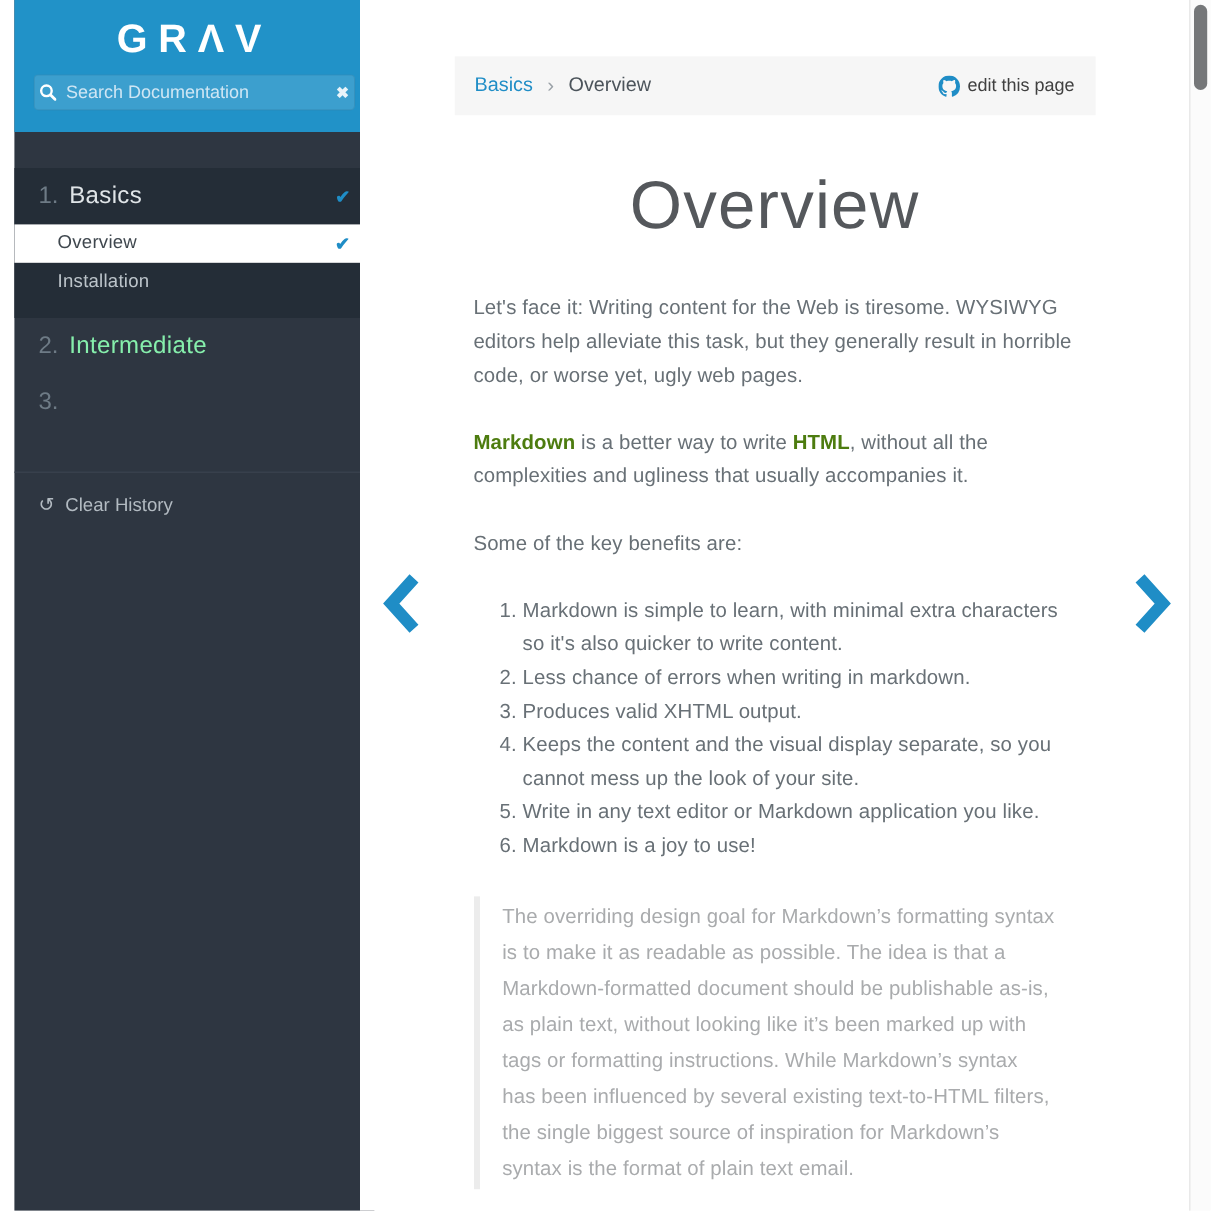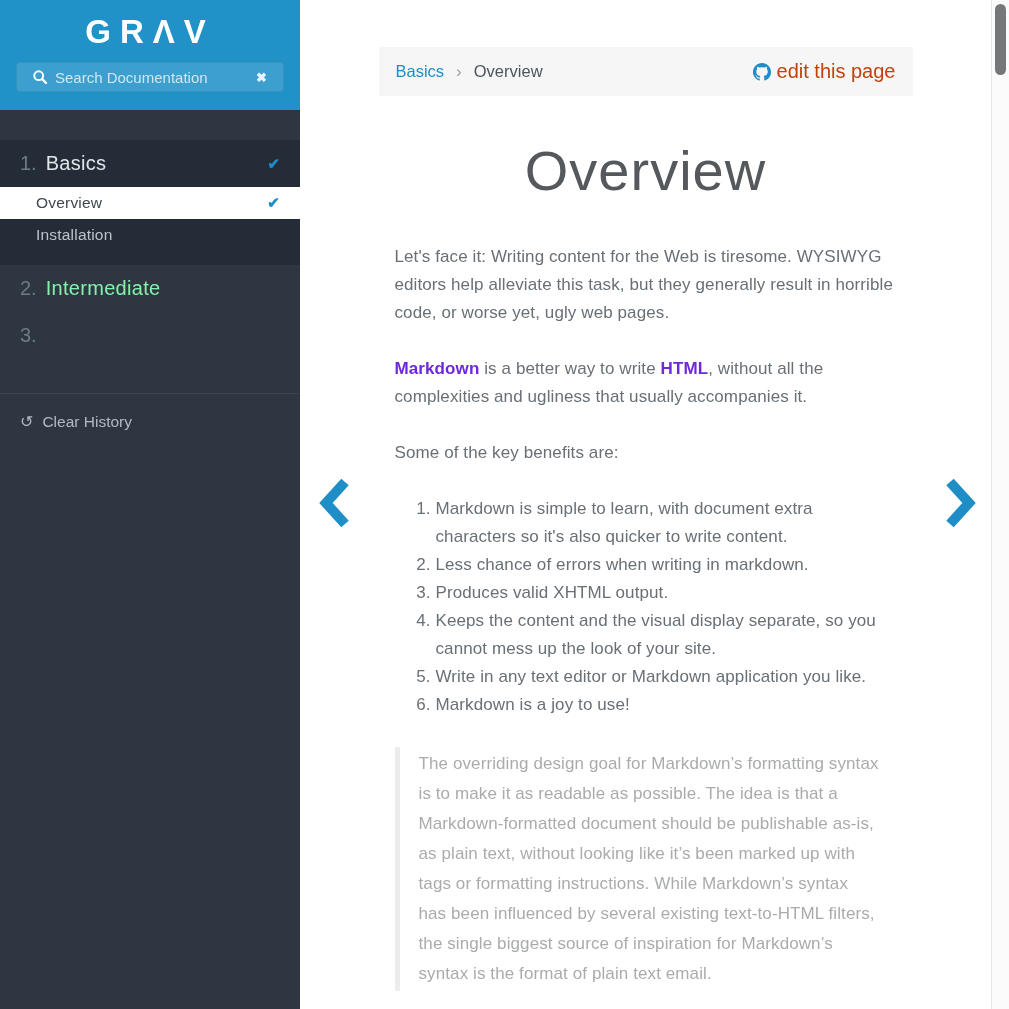--- a/index.html
+++ b/index.html
@@ -1,29 +1,29 @@
 <!DOCTYPE html>
 <html><head>
 <meta charset="utf-8">
 <style>
   * { margin:0; padding:0; box-sizing:border-box; }
   html,body { width:1009px; height:1009px; overflow:hidden; background:#fff;
               font-family:"Liberation Sans", sans-serif; }
   .screen { position:relative; width:1009px; height:1009px; overflow:hidden; }
 
   
-  .sidebar { position:absolute; left:0; top:0; width:300px; height:100%;
+  .sidebar { position:absolute; left:12px; top:0; width:300px; height:100%;
              background:#2e3641; }
   .sidebar-header { height:110px; background:#2192c8; padding-top:14px; }
   .logo { display:block; text-align:center; color:#fff; font-size:33px;
           font-weight:600; letter-spacing:9px; line-height:36px;
           text-decoration:none; }
   .searchbox { position:relative; margin:12px 16px 0 16px; height:30px;
                background:rgba(255,255,255,0.12); border:1px solid rgba(0,0,0,0.08);
-               border-radius:4px; display:flex; align-items:center; padding:0 16px; }
+               border-radius:4px; display:flex; align-items:center; padding:0 4px; }
   .searchbox svg { flex:0 0 auto; margin-right:8px; }
   .search-input { flex:1; background:transparent; border:none; outline:none;
                   color:#fff; font-size:15px; font-family:inherit; }
   .search-input::placeholder { color:#cfe6f4; opacity:1; }
   .clear-search { color:#e9f4fa; font-size:13px; font-weight:700; cursor:pointer;
                   line-height:1; }
 
   .nav { margin-top:30px; }
   .chapter-block { background:#242d37; padding-bottom:14px; }
   .chapter-row { display:flex; align-items:center; padding:12px 20px; cursor:pointer; }
@@ -46,30 +46,30 @@
   .main { position:absolute; left:300px; top:0; right:18px; bottom:0;
           background:#fff; overflow:hidden; }
   .container { width:534px; margin:0 auto; }
   .breadcrumb-bar { margin-top:47px; height:49px; background:#f6f6f6;
                     display:flex; align-items:center; justify-content:space-between;
                     padding:0 17px; }
   .breadcrumb { display:flex; align-items:center; font-size:16.5px; }
   .crumb-link { color:#1f8dc6; text-decoration:none; cursor:pointer; }
   .crumb-sep { color:#9aa1a7; margin:0 12px; font-size:17px; }
   .crumb-current { color:#4c545b; }
-  .edit-link { display:flex; align-items:center; color:#c2410c; font-size:20px;
+  .edit-link { display:flex; align-items:center; color:#404040; font-size:15px;
                text-decoration:none; cursor:pointer; }
   .edit-link svg { margin-right:6px; }
 
   .article { padding:0 16px; color:#687076; }
   h1.page-title { text-align:center; font-size:56px; font-weight:400;
                   color:#55585c; letter-spacing:1px; margin:42px 0 40px; }
   .article p { font-size:17px; line-height:28px; margin-bottom:28px;
                letter-spacing:0.1px;margin-top:20px; }
-  .article strong { font-weight:700; color:#6d28d9; }
+  .article strong { font-weight:700; color:#4d7c0f; }
   ol.benefits { margin:0 0 28px 0; padding-left:41px; }
   ol.benefits li { font-size:17px; line-height:28px; letter-spacing:0.1px; }
   blockquote { border-left:5px solid #ececec; padding:2px 16px 2px 19px;
                color:#a9abad; font-size:17px; line-height:30px;
                letter-spacing:0.1px; }
 
   
   .pager { position:absolute; top:477px; display:block; cursor:pointer; }
   .pager.prev { left:17px; }
   .pager.next { right:13px; }
@@ -148,21 +148,21 @@
       <article class="article">
         <h1 class="page-title">Overview</h1>
 
         <p>Let's face it: Writing content for the Web is tiresome. WYSIWYG editors help alleviate this task, but they generally result in horrible code, or worse yet, ugly web pages.</p>
 
         <p><strong>Markdown</strong><span> is a better way to write </span><strong>HTML</strong><span>, without all the complexities and ugliness that usually accompanies it.</span></p>
 
         <p>Some of the key benefits are:</p>
 
         <ol class="benefits">
-          <li>Markdown is simple to learn, with document extra characters so it's also quicker to write content.</li>
+          <li>Markdown is simple to learn, with minimal extra characters so it's also quicker to write content.</li>
           <li>Less chance of errors when writing in markdown.</li>
           <li>Produces valid XHTML output.</li>
           <li>Keeps the content and the visual display separate, so you cannot mess up the look of your site.</li>
           <li>Write in any text editor or Markdown application you like.</li>
           <li>Markdown is a joy to use!</li>
         </ol>
 
 
         <blockquote>The overriding design goal for Markdown’s formatting syntax is to make it as readable as possible. The idea is that a Markdown-formatted document should be publishable as-is, as plain text, without looking like it’s been marked up with tags or formatting instructions. While Markdown’s syntax has been influenced by several existing text-to-HTML filters, the single biggest source of inspiration for Markdown’s syntax is the format of plain text email.</blockquote>
       </article>

